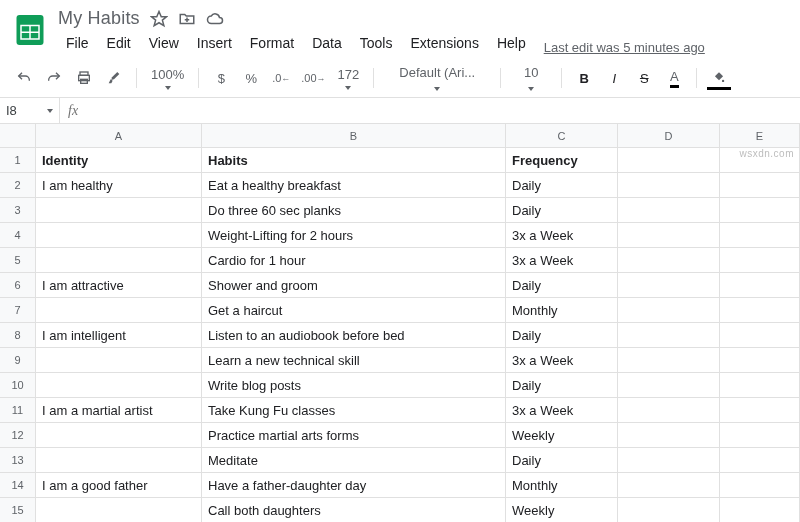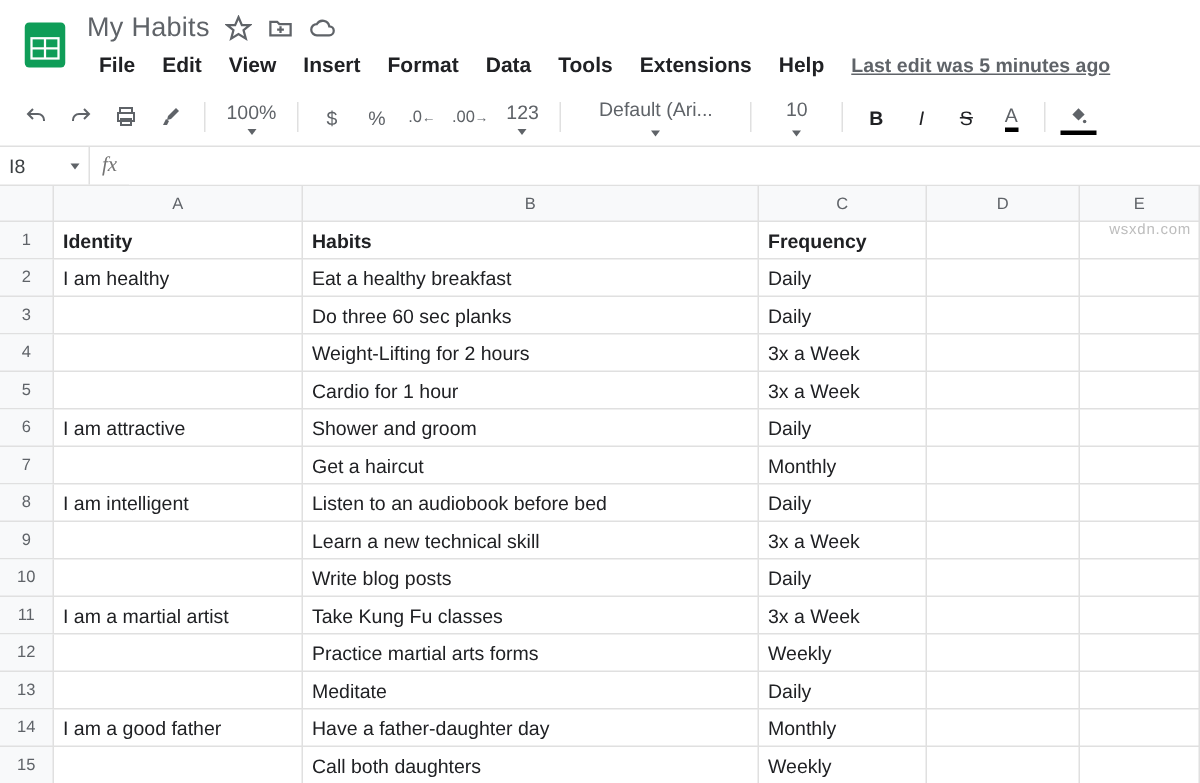--- a/index.html
+++ b/index.html
@@ -22,21 +22,21 @@
   .logo {
     width: 36px; height: 44px;
     display: flex; align-items: center; justify-content: center;
     margin-right: 10px;
   }
   .logo svg { width: 36px; height: 36px; }
   .title-area { display: flex; flex-direction: column; }
   .title-row { display: flex; align-items: center; gap: 10px; }
   .doc-title { font-size: 18px; color: #5f6368; font-weight: 400; letter-spacing: 0.2px; }
   .title-icon { width: 18px; height: 18px; color: #5f6368; display:flex;align-items:center;justify-content:center; }
-  .menubar { display: flex; gap: 2px; margin-top: 2px; align-items:center;font-weight:bold; }
+  .menubar { display: flex; gap: 2px; margin-top: 2px; align-items:flex-end; }
   .menubar .menu-item { padding: 4px 8px; font-size: 14px; color: #202124; border-radius: 3px; cursor: pointer; }
   .last-edit { color: #5f6368; font-size: 13px; text-decoration: underline; margin-left: 8px; cursor:pointer; }
   
   .toolbar {
     display: flex;
     align-items: center;
     gap: 2px;
     padding: 6px 10px;
     border-bottom: 1px solid #e0e0e0;
     margin-top: 4px;
@@ -166,21 +166,21 @@
   <div class="tb-btn">%</div>
   <div class="tb-btn">
       <span style="font-size:11px">.0</span>
       <span style="font-size:9px">←</span>
     </div>
   <div class="tb-btn">
       <span style="font-size:11px">.00</span>
       <span style="font-size:9px">→</span>
     </div>
   <div class="tb-btn tb-dd">
-      <span>123</span>
+      <span>172</span>
       <span class="caret"></span>
     </div>
   <div class="tb-sep"></div>
   <div class="tb-btn tb-dd" style="min-width:110px;justify-content:space-between">
       <span>Default (Ari...</span>
       <span class="caret"></span>
     </div>
   <div class="tb-sep"></div>
   <div class="tb-btn tb-dd" style="min-width:44px;justify-content:space-between">
       <span>10</span>

